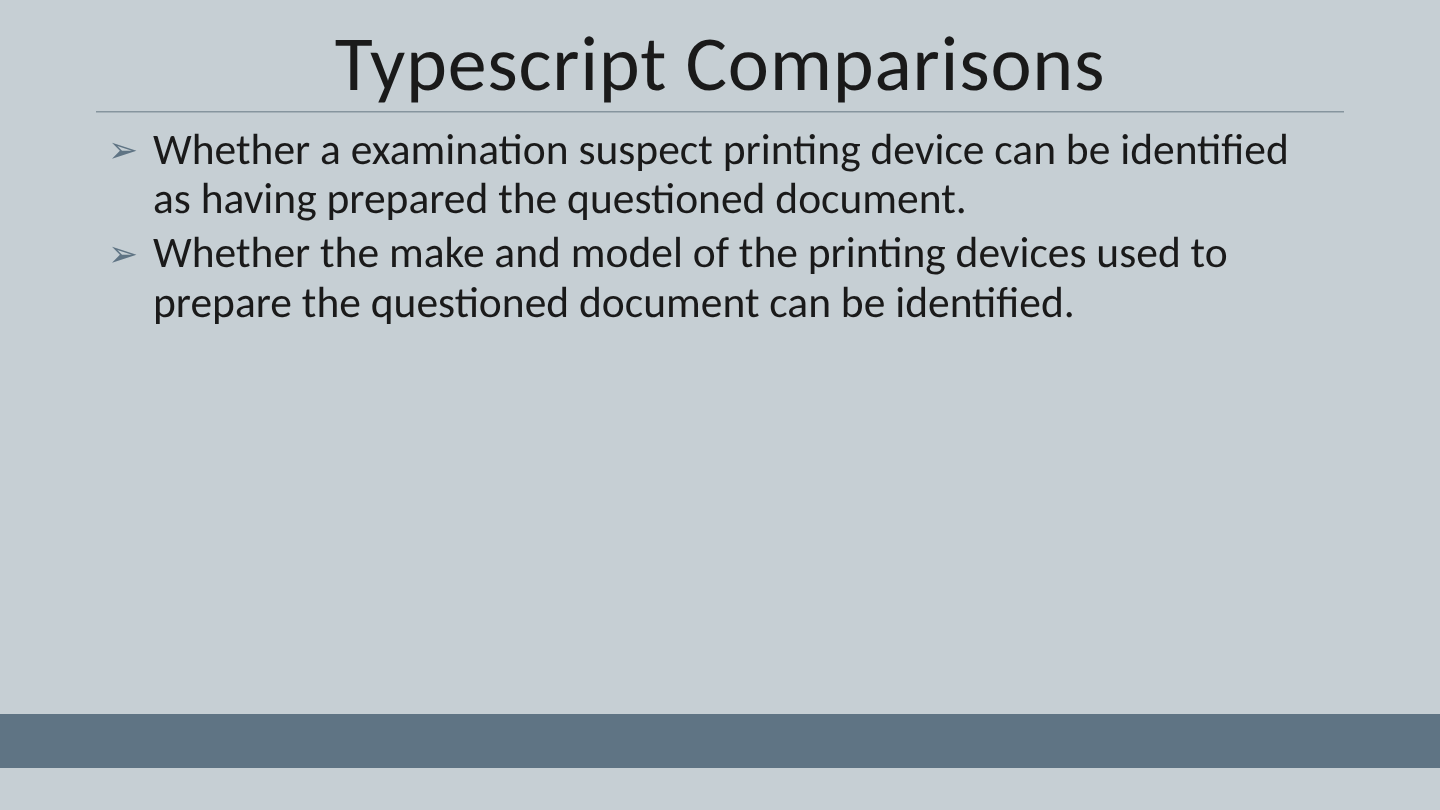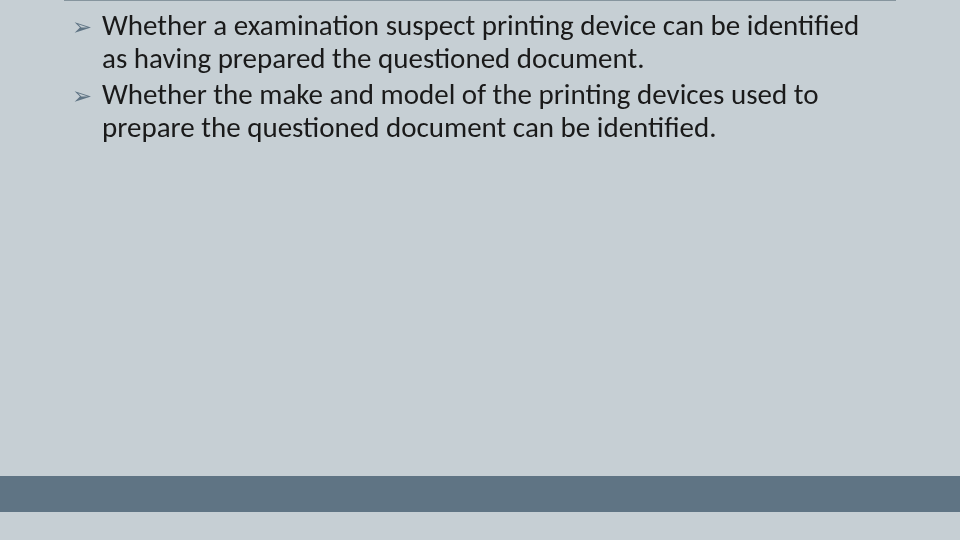--- a/index.html
+++ b/index.html
@@ -62,20 +62,21 @@
     bottom: 28px;
     width: 960px;
     height: 36px;
     background: #5f7484;
   }
 </style>
 </head>
 <body>
 
 <div class="slide">
+  <h1 class="title">Typescript Comparisons</h1>
   <hr class="rule">
   <ul class="bullets">
     <li>
       <span class="arrow">➢</span>
       <span>Whether a examination suspect printing device can be identified as having prepared the questioned document.</span>
     </li>
     <li>
       <span class="arrow">➢</span>
       <span>Whether the make and model of the printing devices used to prepare the questioned document can be identified.</span>
     </li>

